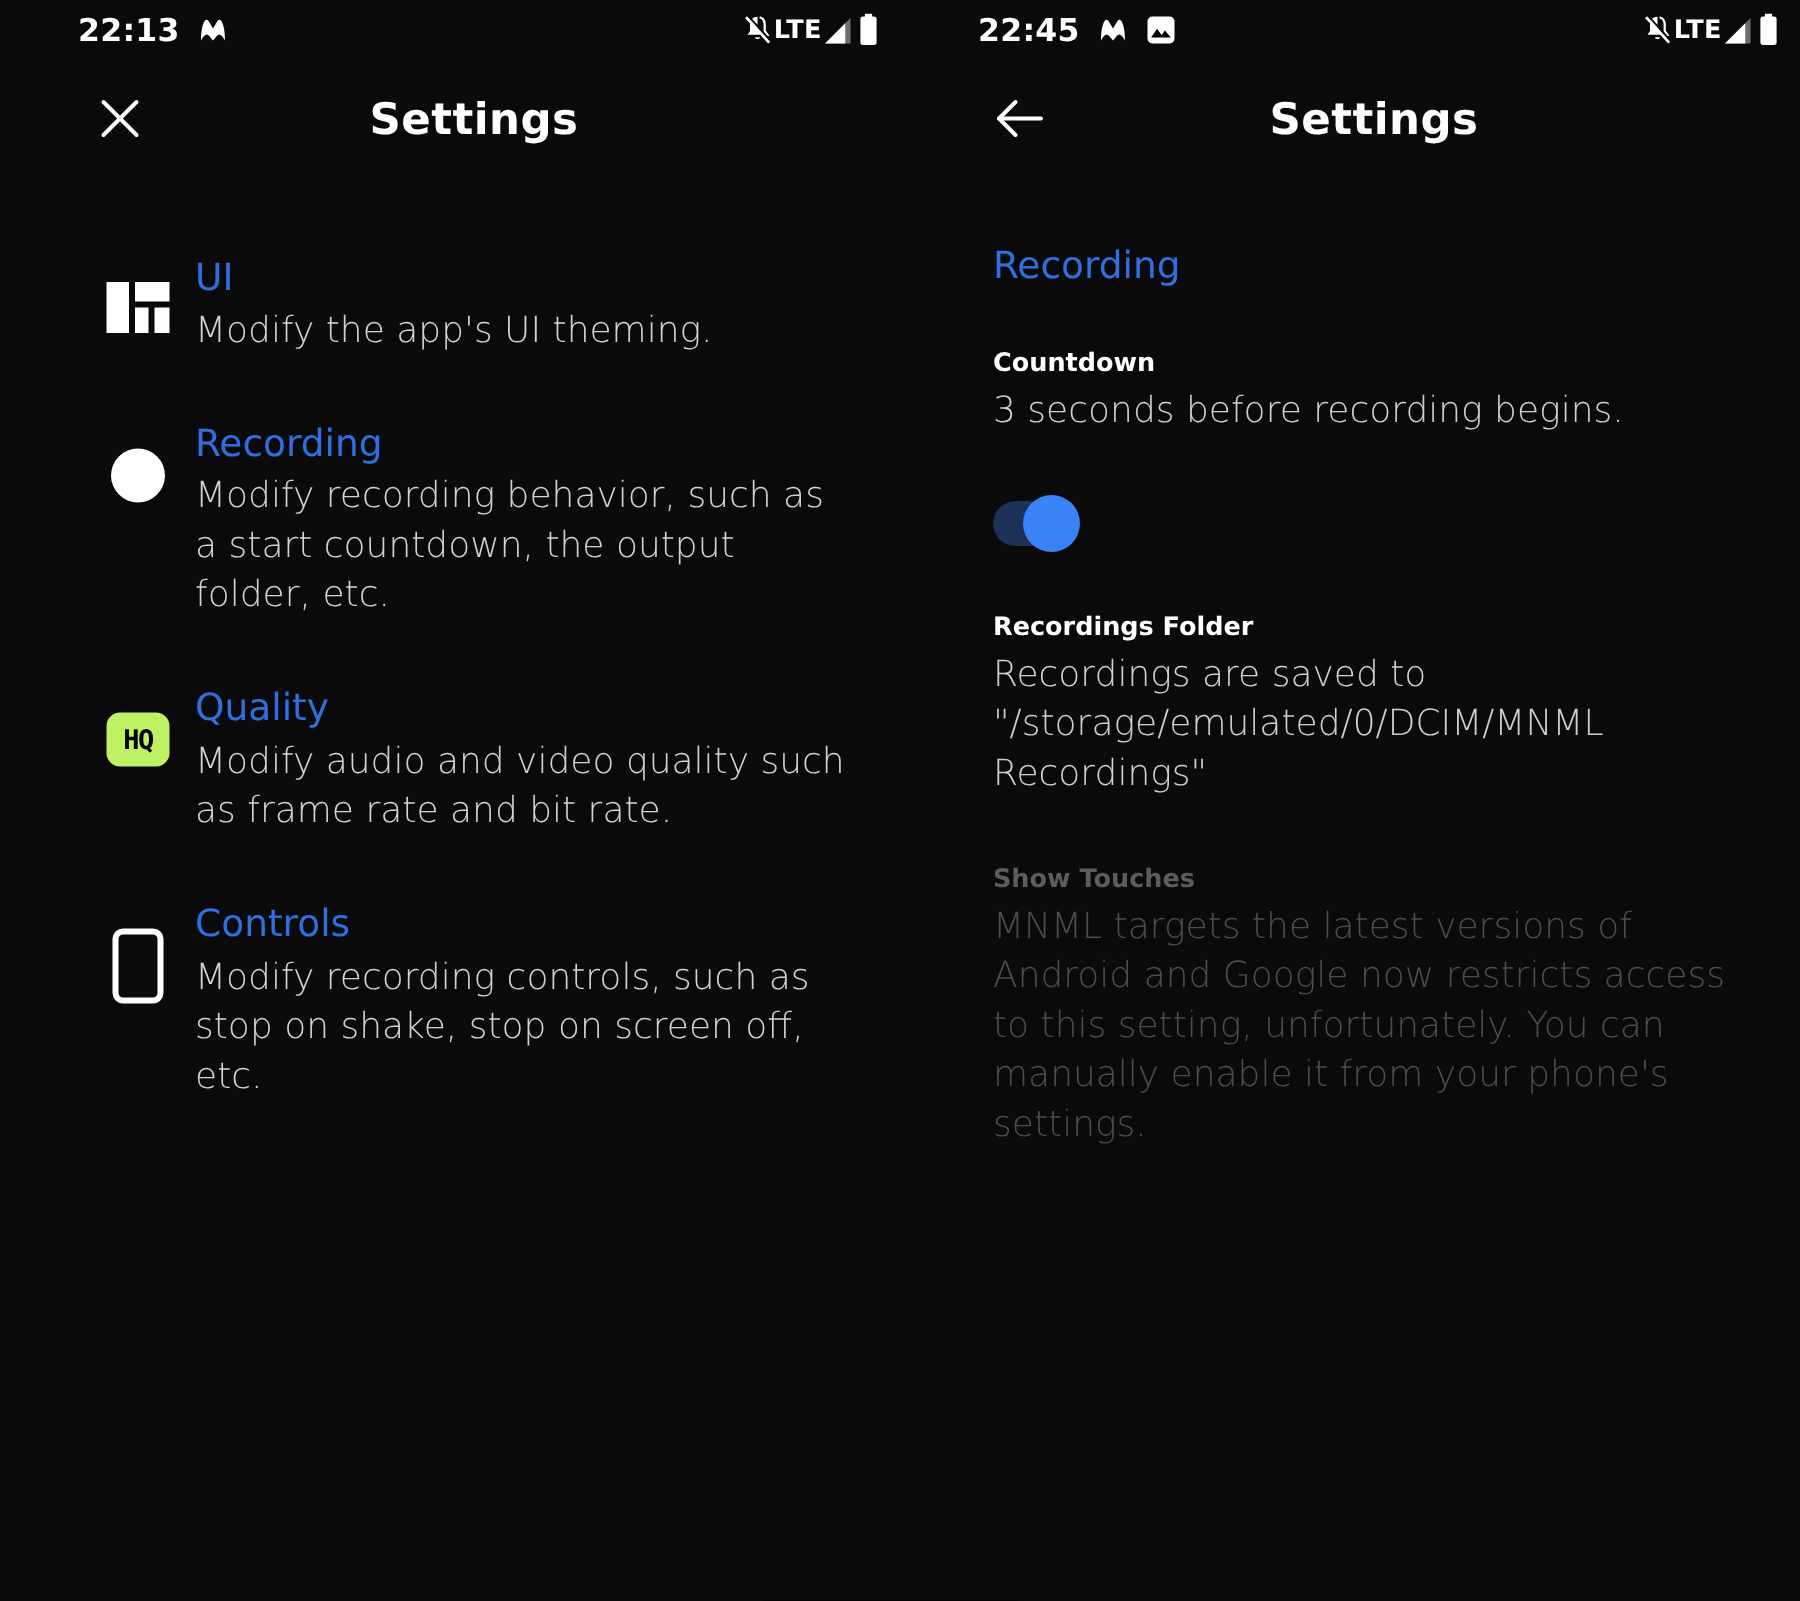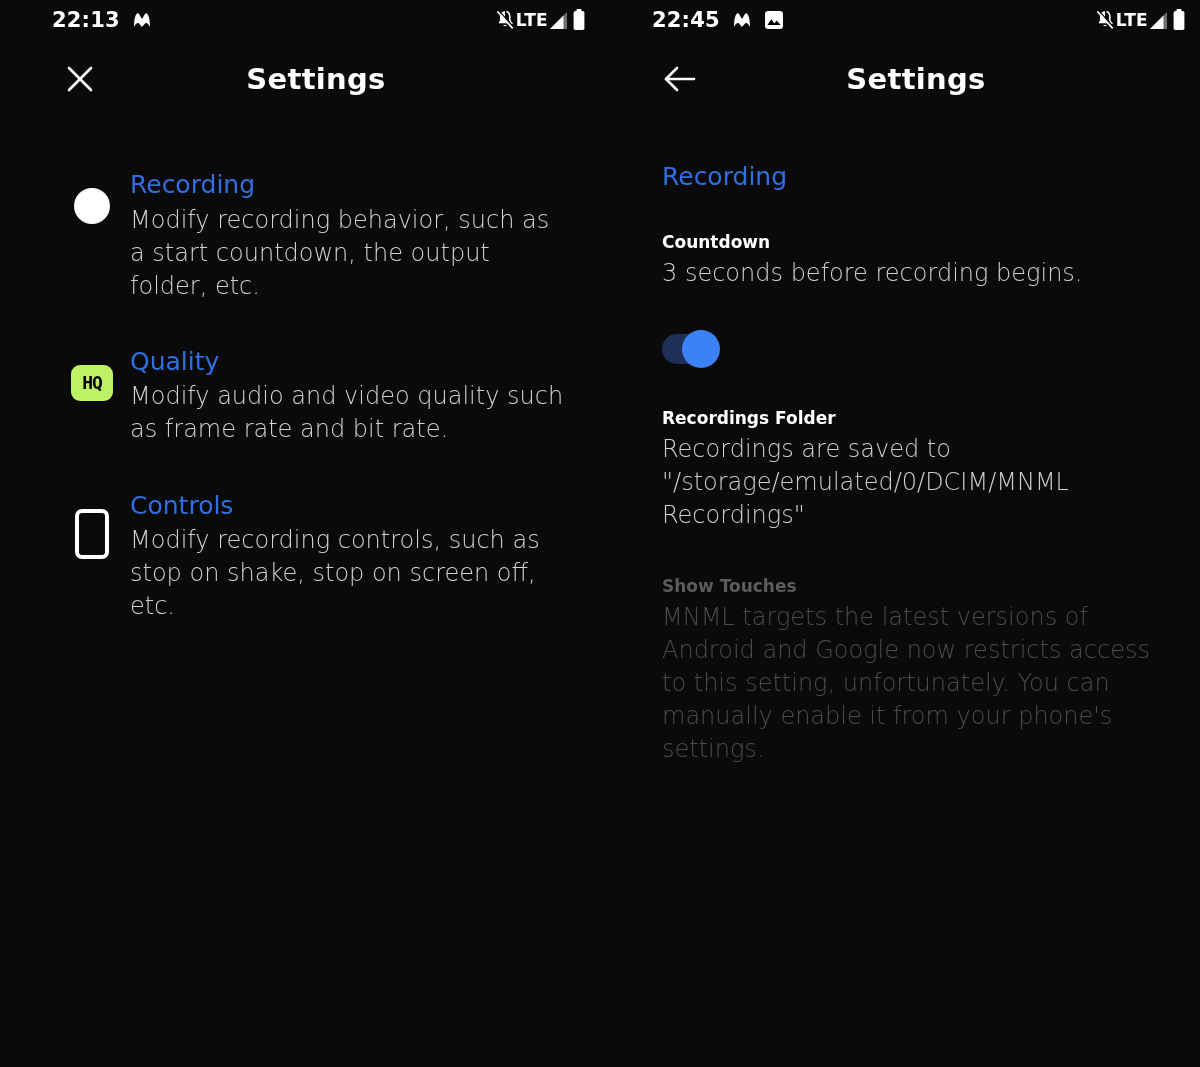--- a/index.html
+++ b/index.html
@@ -232,20 +232,34 @@
             <line x1="5" y1="5" x2="27" y2="27" stroke="#fff" stroke-width="2.6" stroke-linecap="round"></line>
             <line x1="27" y1="5" x2="5" y2="27" stroke="#fff" stroke-width="2.6" stroke-linecap="round"></line>
           </svg>
         </span>
       </div>
       <div class="appbar-title">Settings</div>
     </div>
 
     <div class="settings-list">
 
+      <div class="list-row">
+        <div class="row-icon">
+          <span class="icon-dashboard">
+            <i class="d1"></i>
+              <i class="d2"></i>
+              <i class="d3"></i>
+              <i class="d4"></i>
+          </span>
+        </div>
+        <div class="row-text">
+          <div class="row-title">UI</div>
+          <div class="row-desc">Modify the app's UI theming.</div>
+        </div>
+      </div>
 
       <div class="list-row">
         <div class="row-icon">
           <span class="icon-circle"></span>
         </div>
         <div class="row-text">
           <div class="row-title">Recording</div>
           <div class="row-desc">Modify recording behavior, such as a start countdown, the output folder, etc.</div>
         </div>
       </div>

